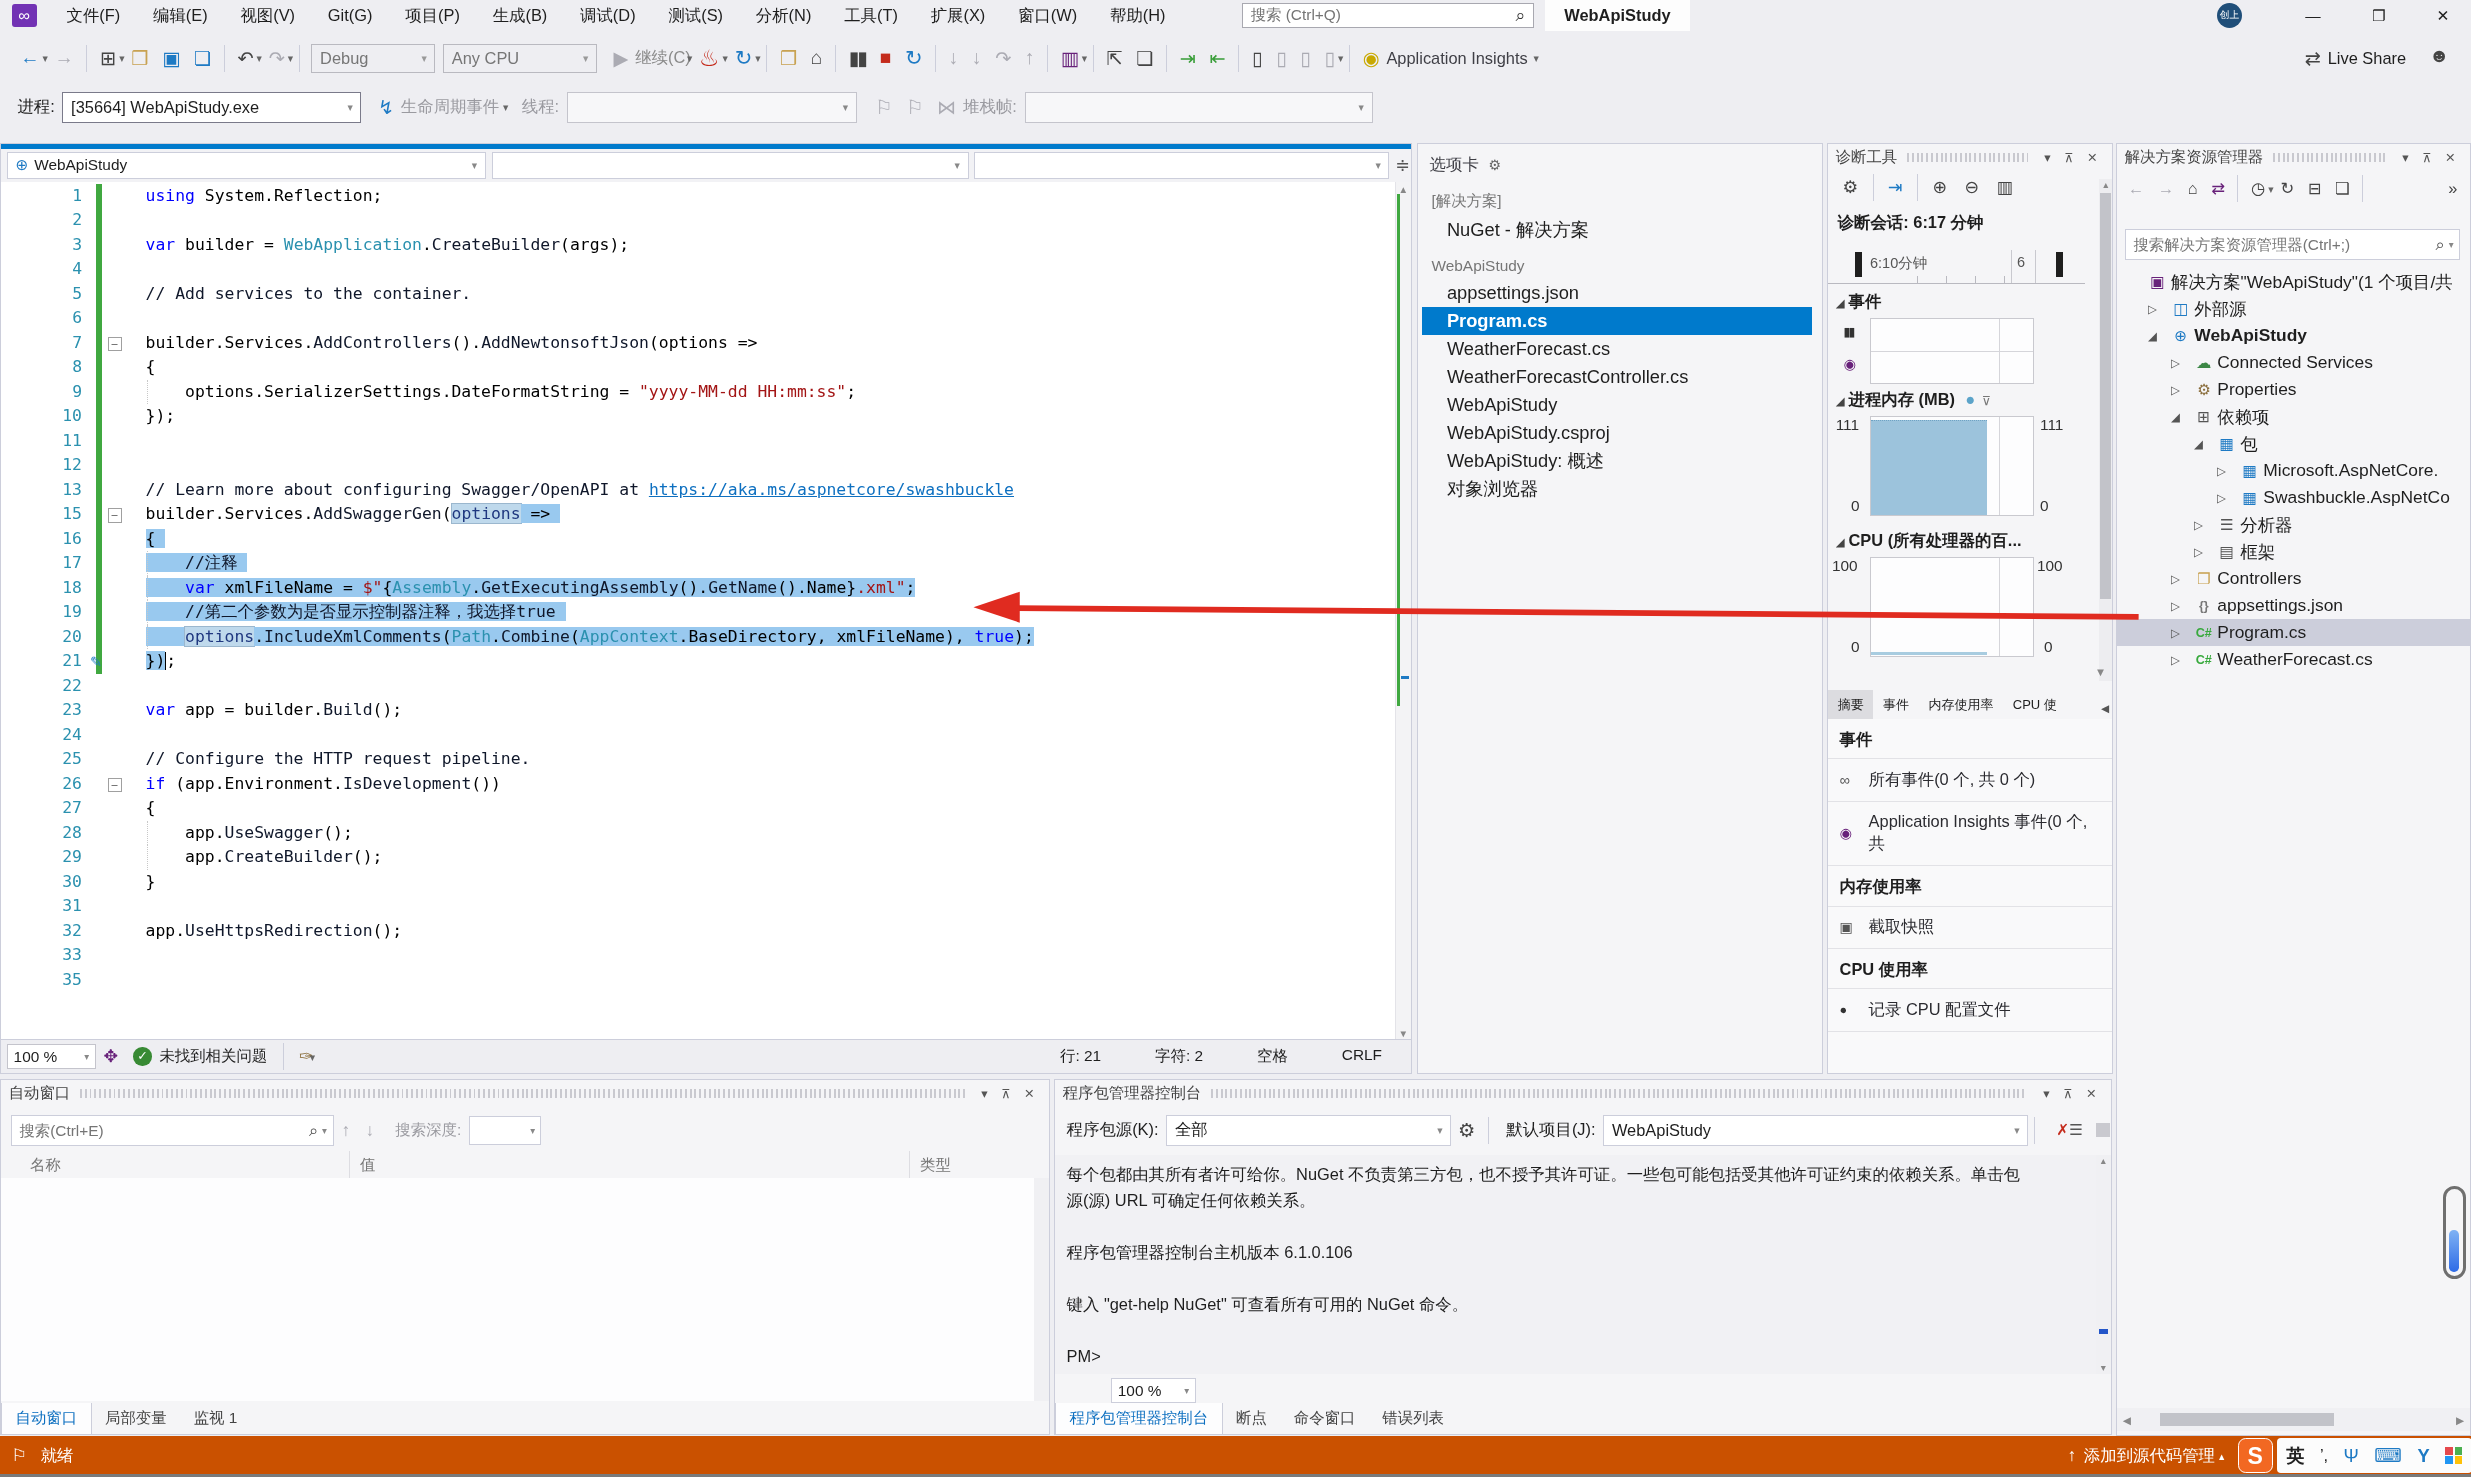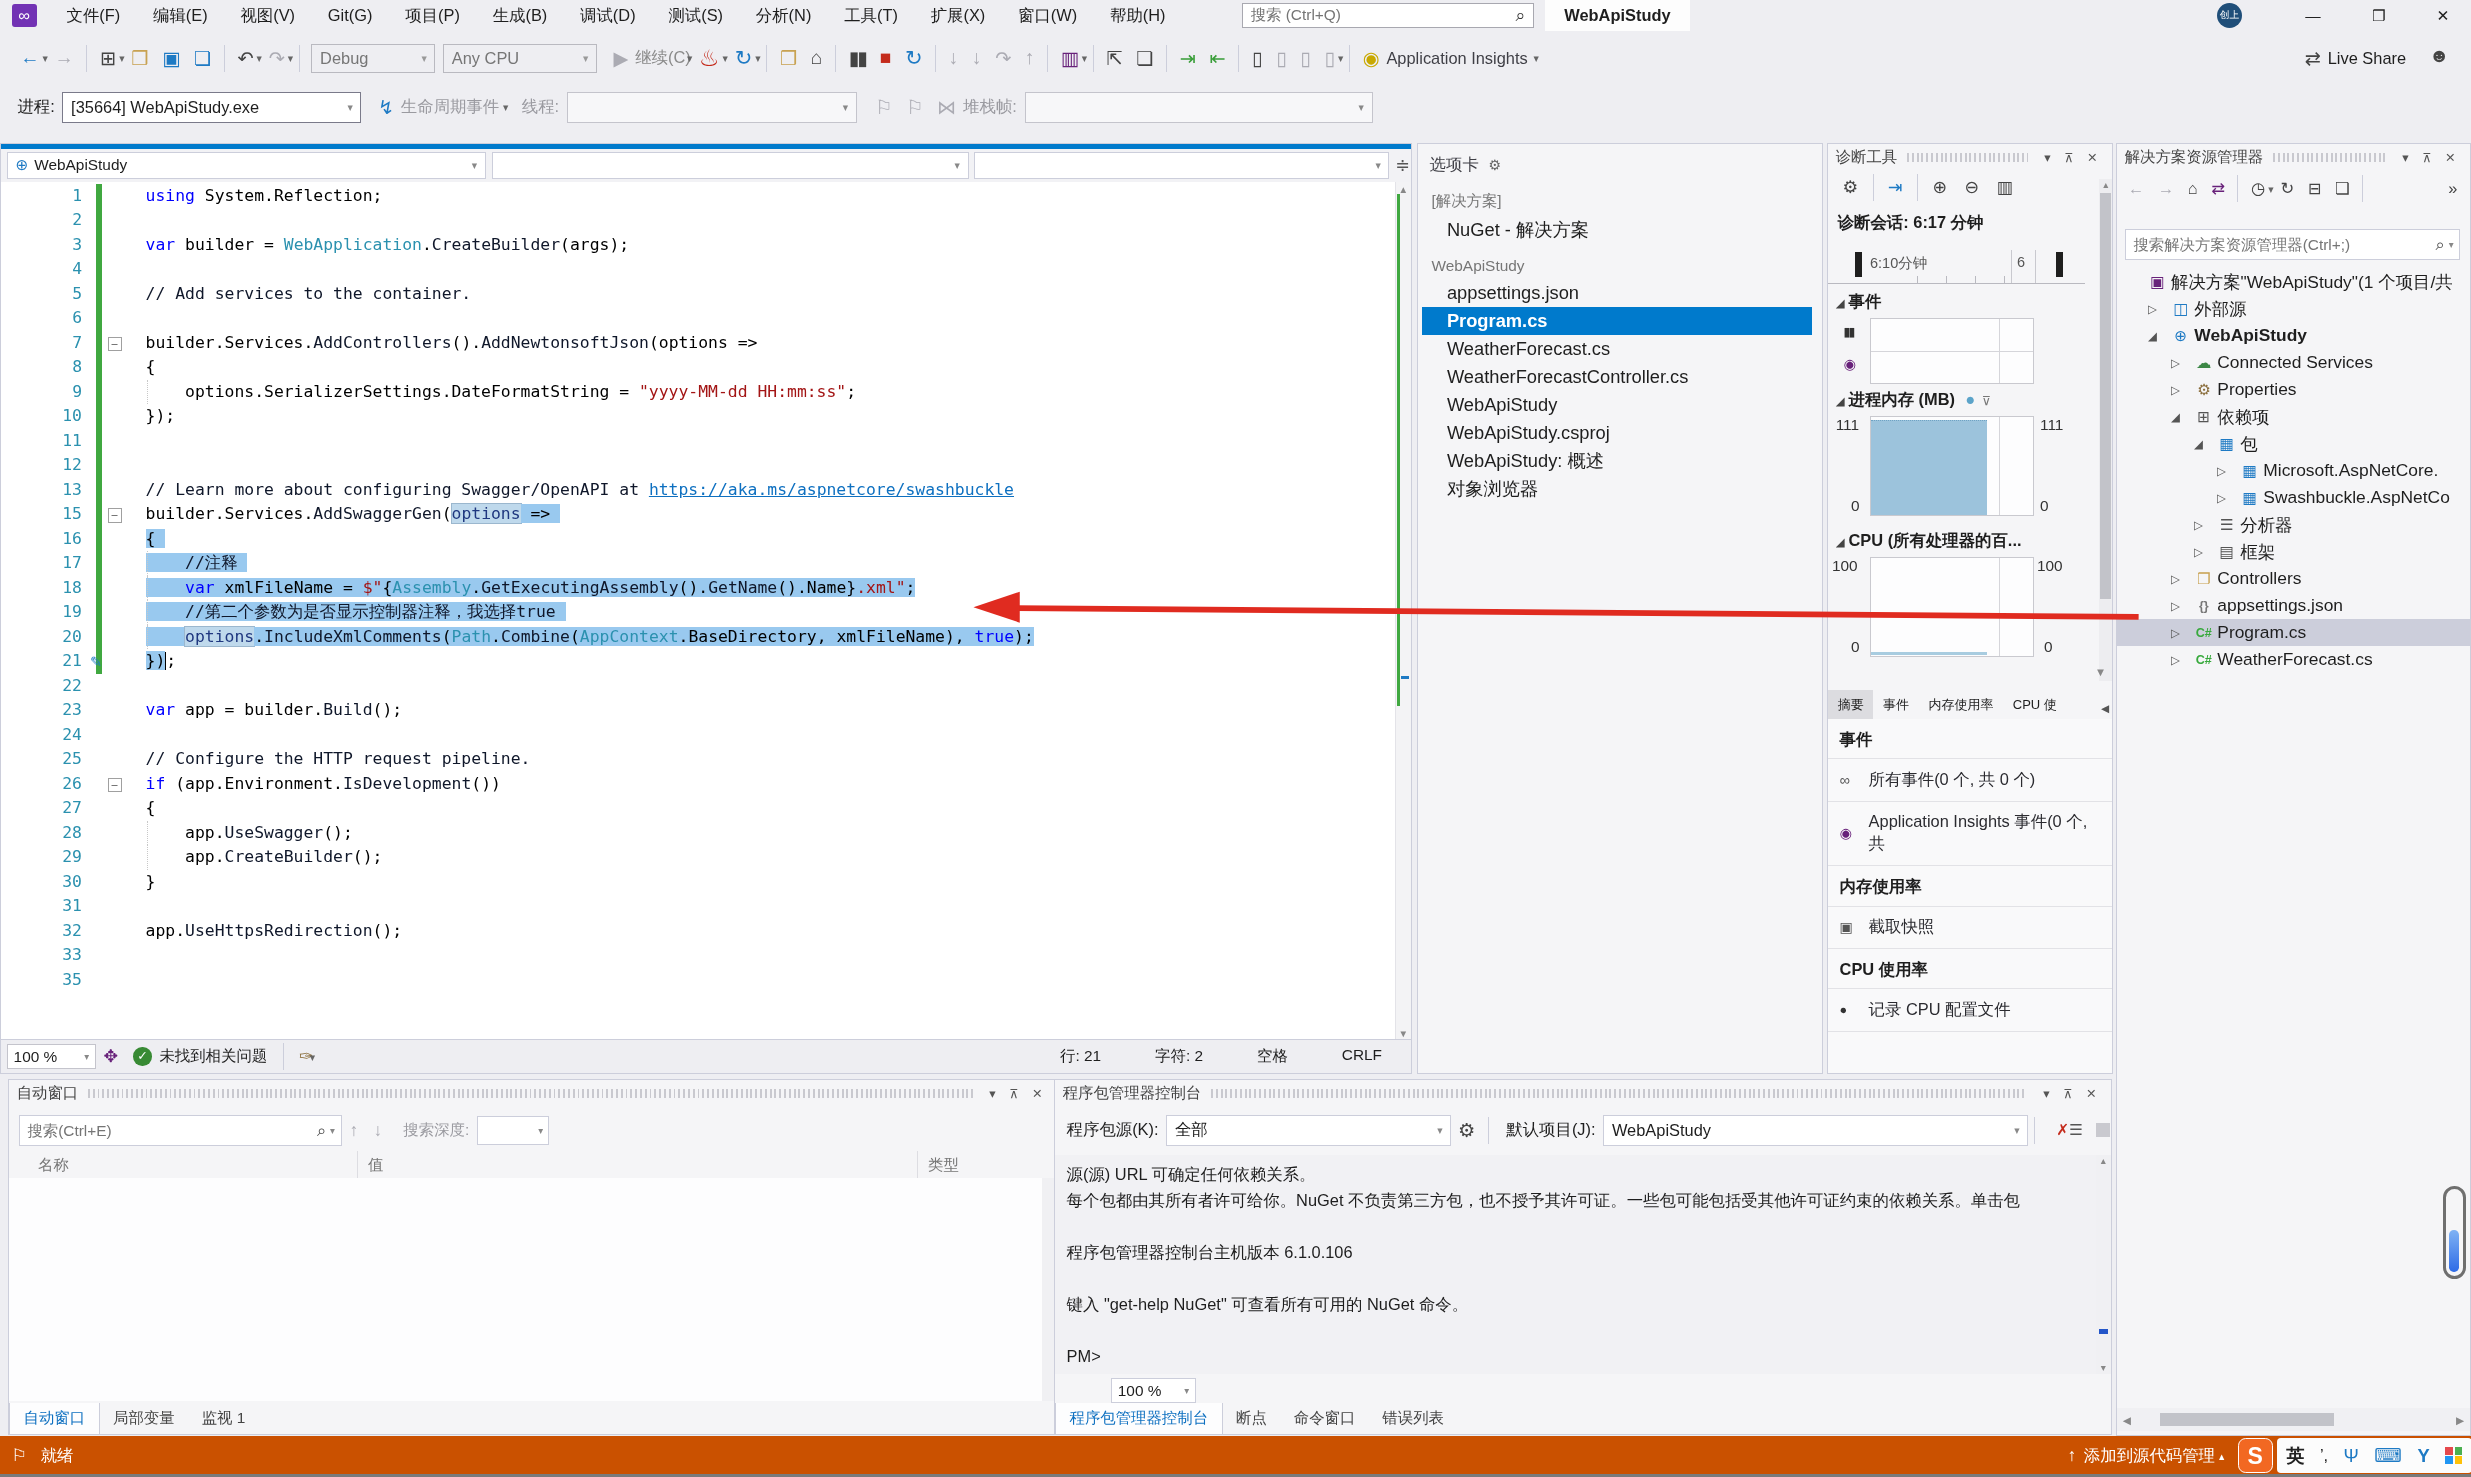--- a/index.html
+++ b/index.html
@@ -153,21 +153,21 @@
   .tw-lb.b{font-weight:bold;}
   .i-csharp{color:#37A93C;font-weight:bold;font-size:12.6px;}
   .i-json{color:#777;font-weight:bold;font-size:12.6px;}
   .i-folder{color:#C8A252;} .i-project{color:#1E7AC4;} .i-cloud{color:#3C8746;} .i-solution{color:#68217A;}
   .i-package{color:#1E7AC4;} .i-external{color:#1E7AC4;} .i-wrench{color:#8A6D3B;}
   #sol-hscroll{position:absolute;left:0;right:0;bottom:3.9px;height:23px;background:#F0F0F3;display:flex;align-items:center;}
   #sol-hscroll .sar{font-size:10.6px;color:#888;padding:0 5.8px;}
   #sol-hscroll .thumb{height:13.5px;width:174px;background:#C2C3C9;margin-left:23px;}
 
   
-  #autos-panel{left:0;top:1079px;width:1050px;height:356px;margin-left:8px;}
+  #autos-panel{left:0;top:1079px;width:1050px;height:356px;}
   #autos-toolbar{position:absolute;left:0;top:31px;width:100%;height:39px;display:flex;align-items:center;}
   #autos-search{width:321px;height:29px;background:#fff;border:1px solid #CCCEDB;display:flex;align-items:center;margin-left:9.7px;}
   #autos-search input{flex:1;border:none;outline:none;font-size:15.4px;color:#767676;padding:0 7.7px;background:transparent;}
   #autos-search .mag{font-size:16.4px;color:#444;padding-right:3.9px;} #autos-search .ar{font-size:9.7px;color:#888;padding-right:5.8px;}
   #autos-toolbar .nv{font-size:17.4px;color:#ABABB3;padding:0 7.7px;}
   #autos-toolbar .dl{font-size:15.4px;color:#9A9AA0;margin-left:13.5px;}
   #autos-depth{width:70px;height:27px;border:1px solid #CCCEDB;background:#fff;margin-left:7.7px;display:flex;align-items:center;justify-content:flex-end;}
   #autos-depth .ar{font-size:9.7px;color:#888;padding-right:4.8px;}
   #autos-cols{position:absolute;left:0;top:71px;width:100%;height:27px;border-bottom:1px solid #D5D5DA;font-size:15.4px;color:#767676;}
   #autos-cols .col{position:absolute;top:3.9px;}
@@ -708,22 +708,22 @@
     <span class="lb">默认项目(J):</span>
     <div class="pmcdd" id="pmc-proj">
       <span style="flex:1">WebApiStudy</span>
       <span class="ar">▾</span>
       </div>
     <span class="sep"></span>
     <span id="pmc-clear"><span class="x">✗</span><span class="b">☰</span></span>
     <span id="pmc-stopicon"></span>
   </div>
   <div id="pmc-console">
+      <div class="pmc-line">每个包都由其所有者许可给你。NuGet 不负责第三方包，也不授予其许可证。一些包可能包括受其他许可证约束的依赖关系。单击包</div>
       <div class="pmc-line">源(源) URL 可确定任何依赖关系。</div>
-      <div class="pmc-line">每个包都由其所有者许可给你。NuGet 不负责第三方包，也不授予其许可证。一些包可能包括受其他许可证约束的依赖关系。单击包</div>
       <div class="pmc-line">&nbsp;</div>
       <div class="pmc-line">程序包管理器控制台主机版本 6.1.0.106</div>
       <div class="pmc-line">&nbsp;</div>
       <div class="pmc-line">键入 "get-help NuGet" 可查看所有可用的 NuGet 命令。</div>
       <div class="pmc-line">&nbsp;</div>
       <div class="pmc-line">PM&gt;</div>
     </div>
   <div id="pmc-vscroll">
     <span class="sar" style="top:1px">▲</span>
     <div class="mark"></div>

